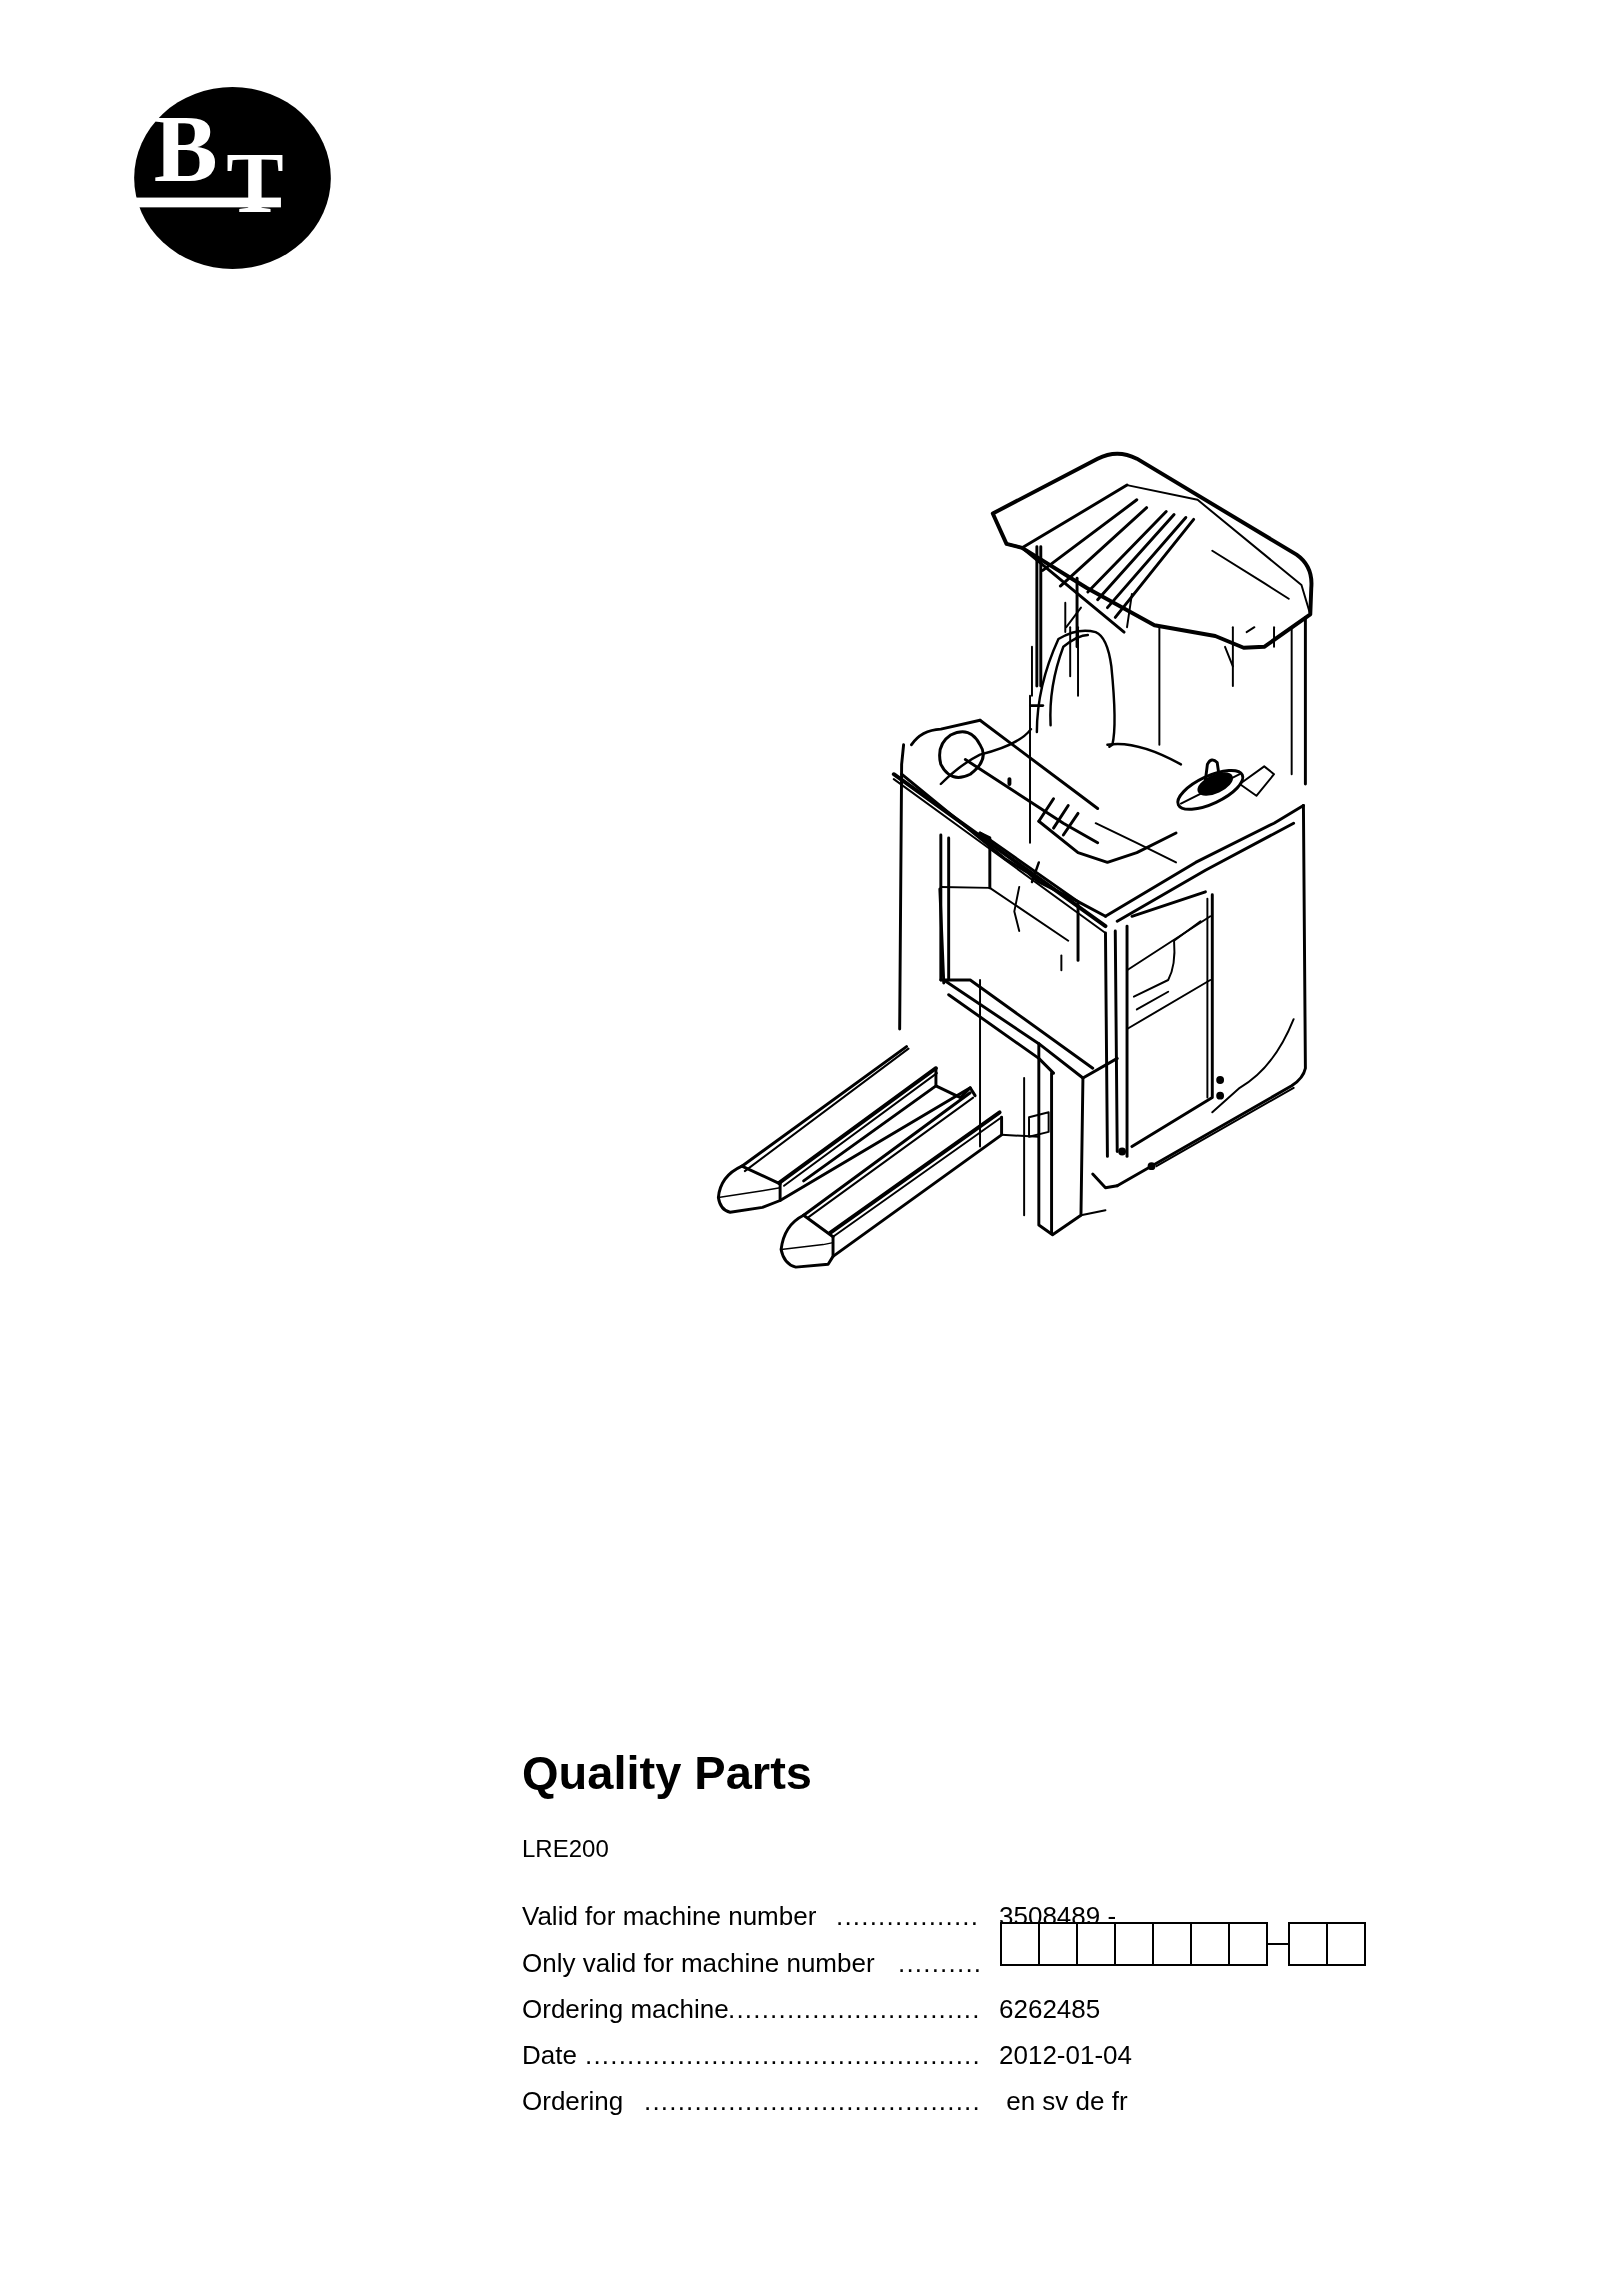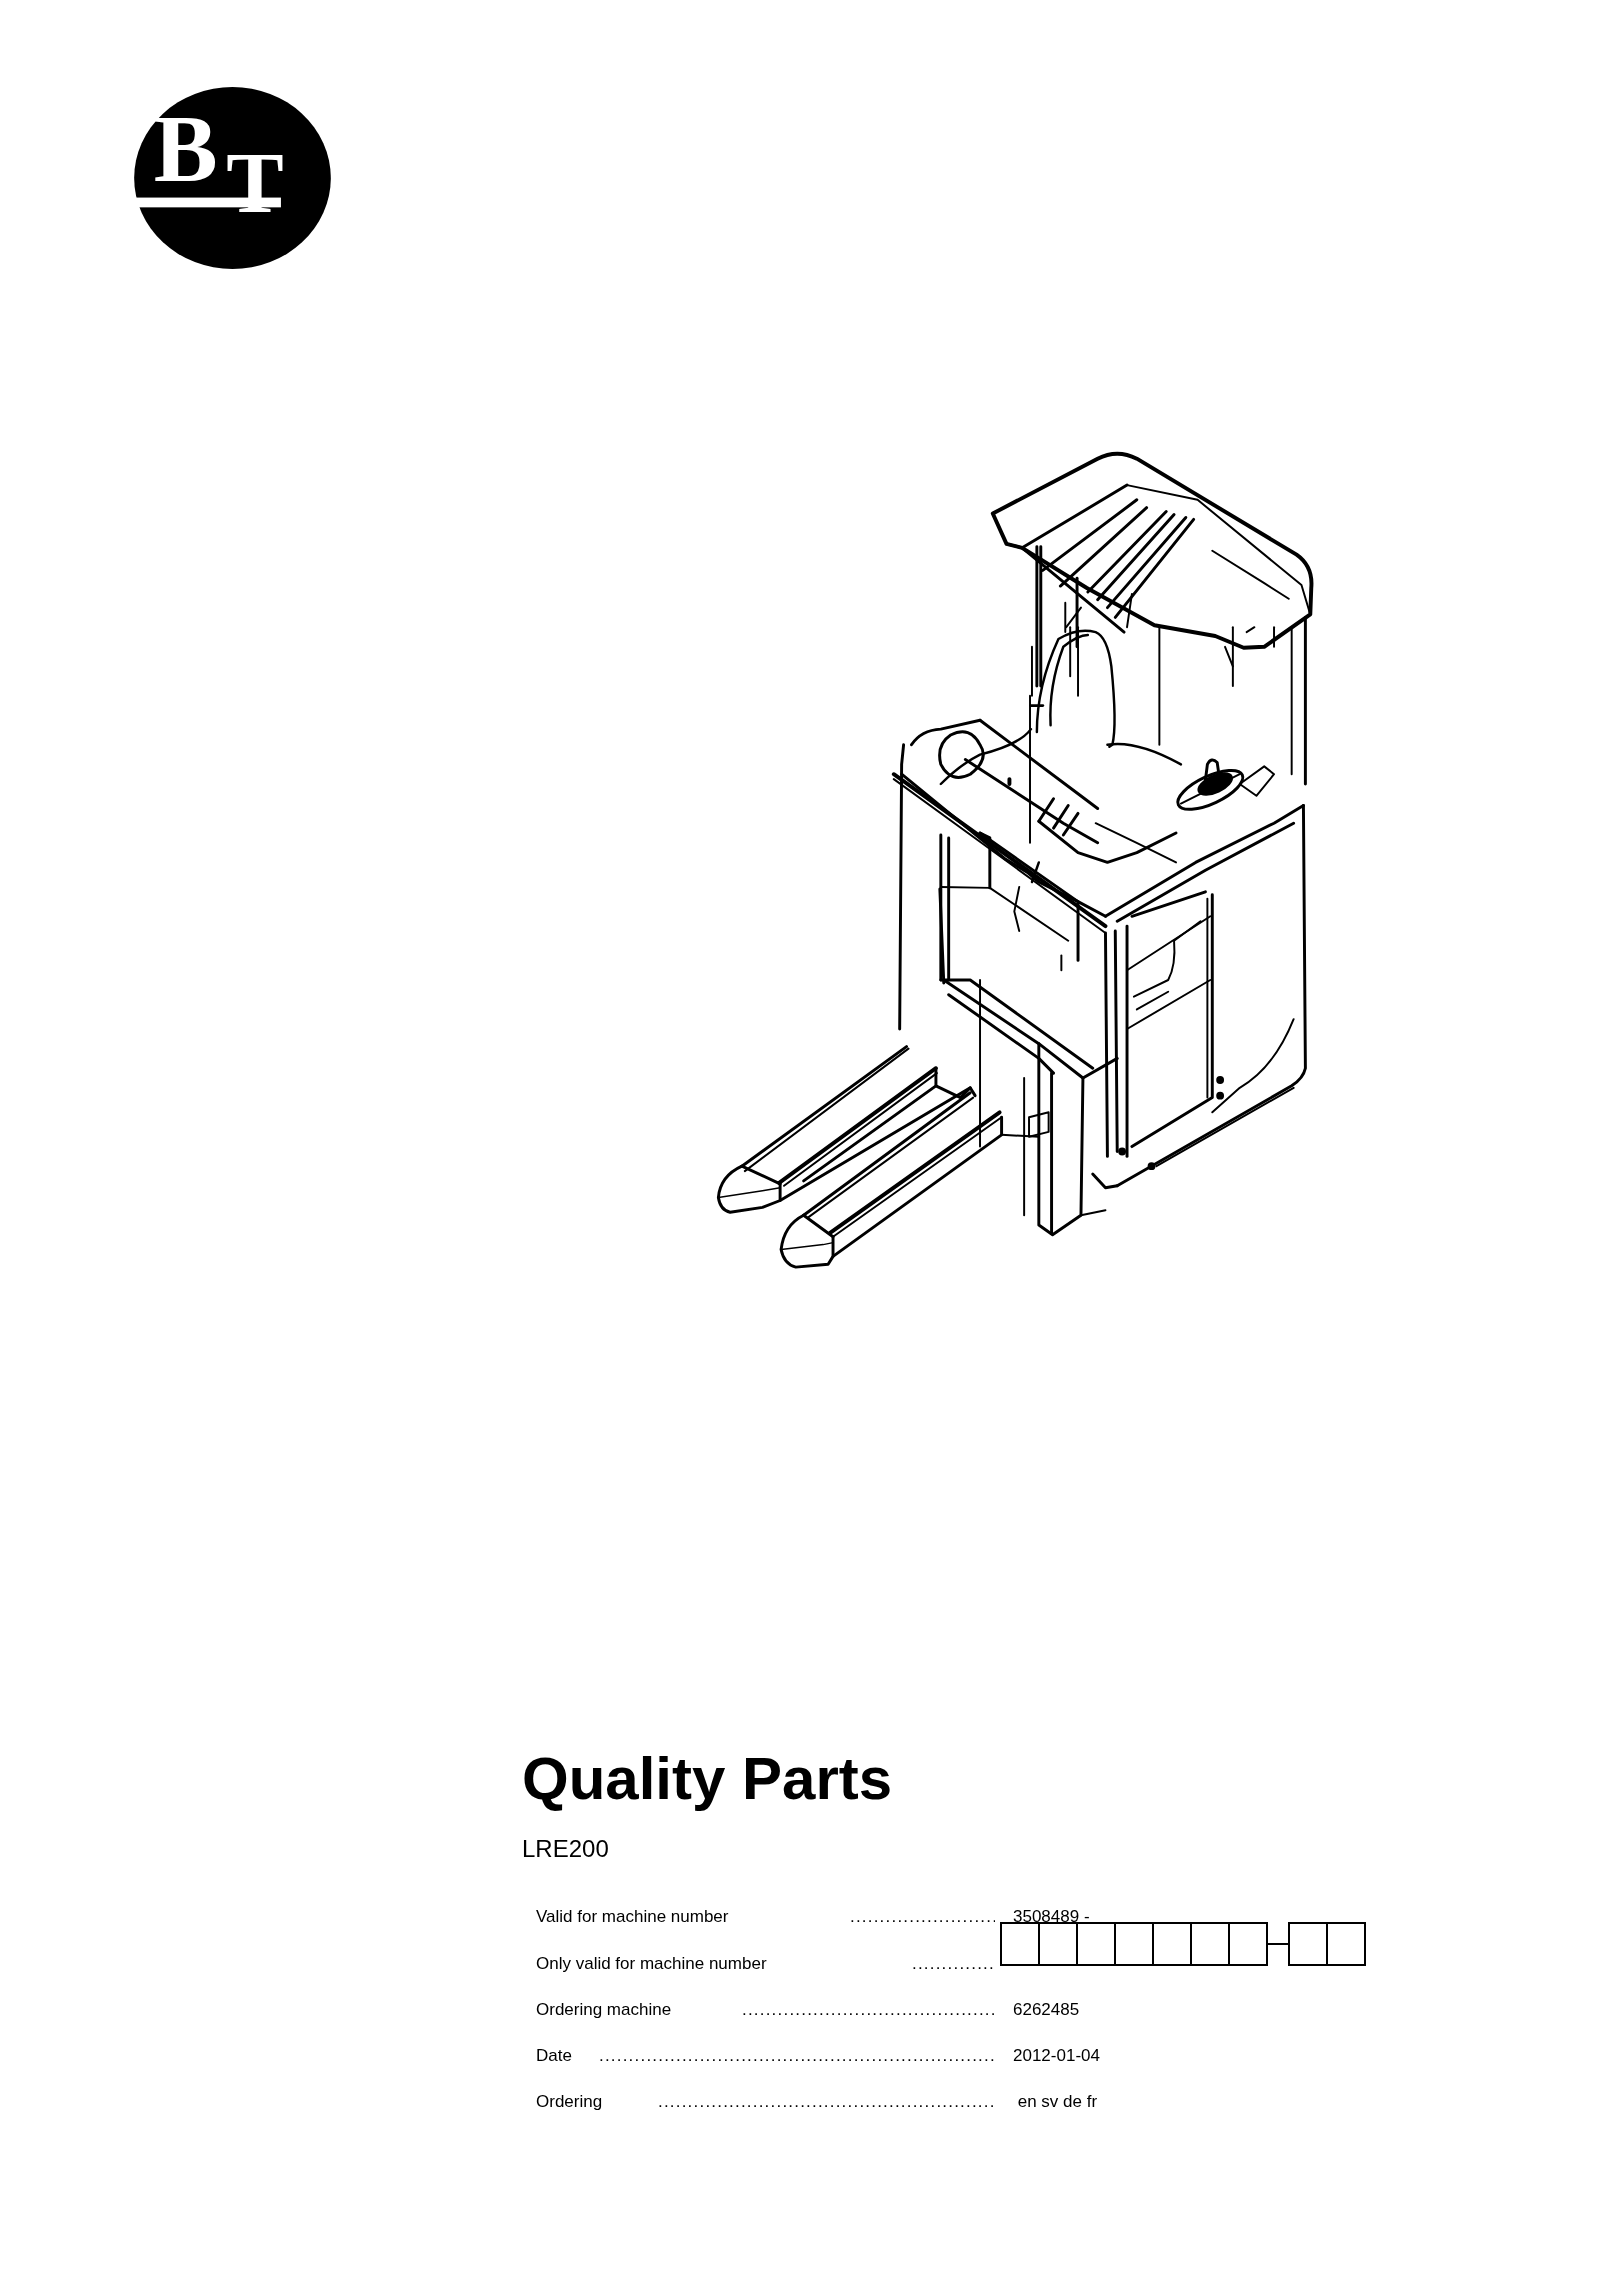--- a/index.html
+++ b/index.html
@@ -1,23 +1,23 @@
 <!DOCTYPE html>
 <html><head>
 <meta charset="utf-8">
 <style>
   html, body { margin:0; padding:0; background:#ffffff; }
   body { width:1620px; height:2293px; position:relative; overflow:hidden;
          font-family:"Liberation Sans", sans-serif; color:#000; }
   .logo { position:absolute; left:134px; top:87px; width:197px; height:182px; }
   .illustration { position:absolute; left:0; top:0; width:1620px; height:1372px; }
-  .title { position:absolute; left:522px; top:1749px; font-size:60px; font-weight:bold;
+  .title { position:absolute; left:522px; top:1749px; font-size:47px; font-weight:bold;
            letter-spacing:0px; line-height:1; white-space:nowrap; }
   .model { position:absolute; left:522px; top:1837px; font-size:24px; line-height:1; white-space:nowrap; }
-  .row { position:absolute; left:536px; height:31px; width:882px; font-size:17px; line-height:31px; white-space:nowrap; }
+  .row { position:absolute; left:522px; height:31px; width:882px; font-size:26px; line-height:31px; white-space:nowrap; }
   .row .label { position:absolute; left:0; top:0; }
   .row .dots { position:absolute; top:0; overflow:hidden; letter-spacing:1.2px; }
   .row .value { position:absolute; left:477px; top:0; }
   .boxes { position:absolute; left:1000px; top:1922px; height:44px; display:flex; align-items:center; }
   .box { width:36px; height:40px; border:2px solid #000; margin-right:-2px; background:#fff; }
   .box-dash { width:19.6px; height:2.9px; background:#000; margin:0 0 0 0; }
 </style>
 </head>
 <body>
 

